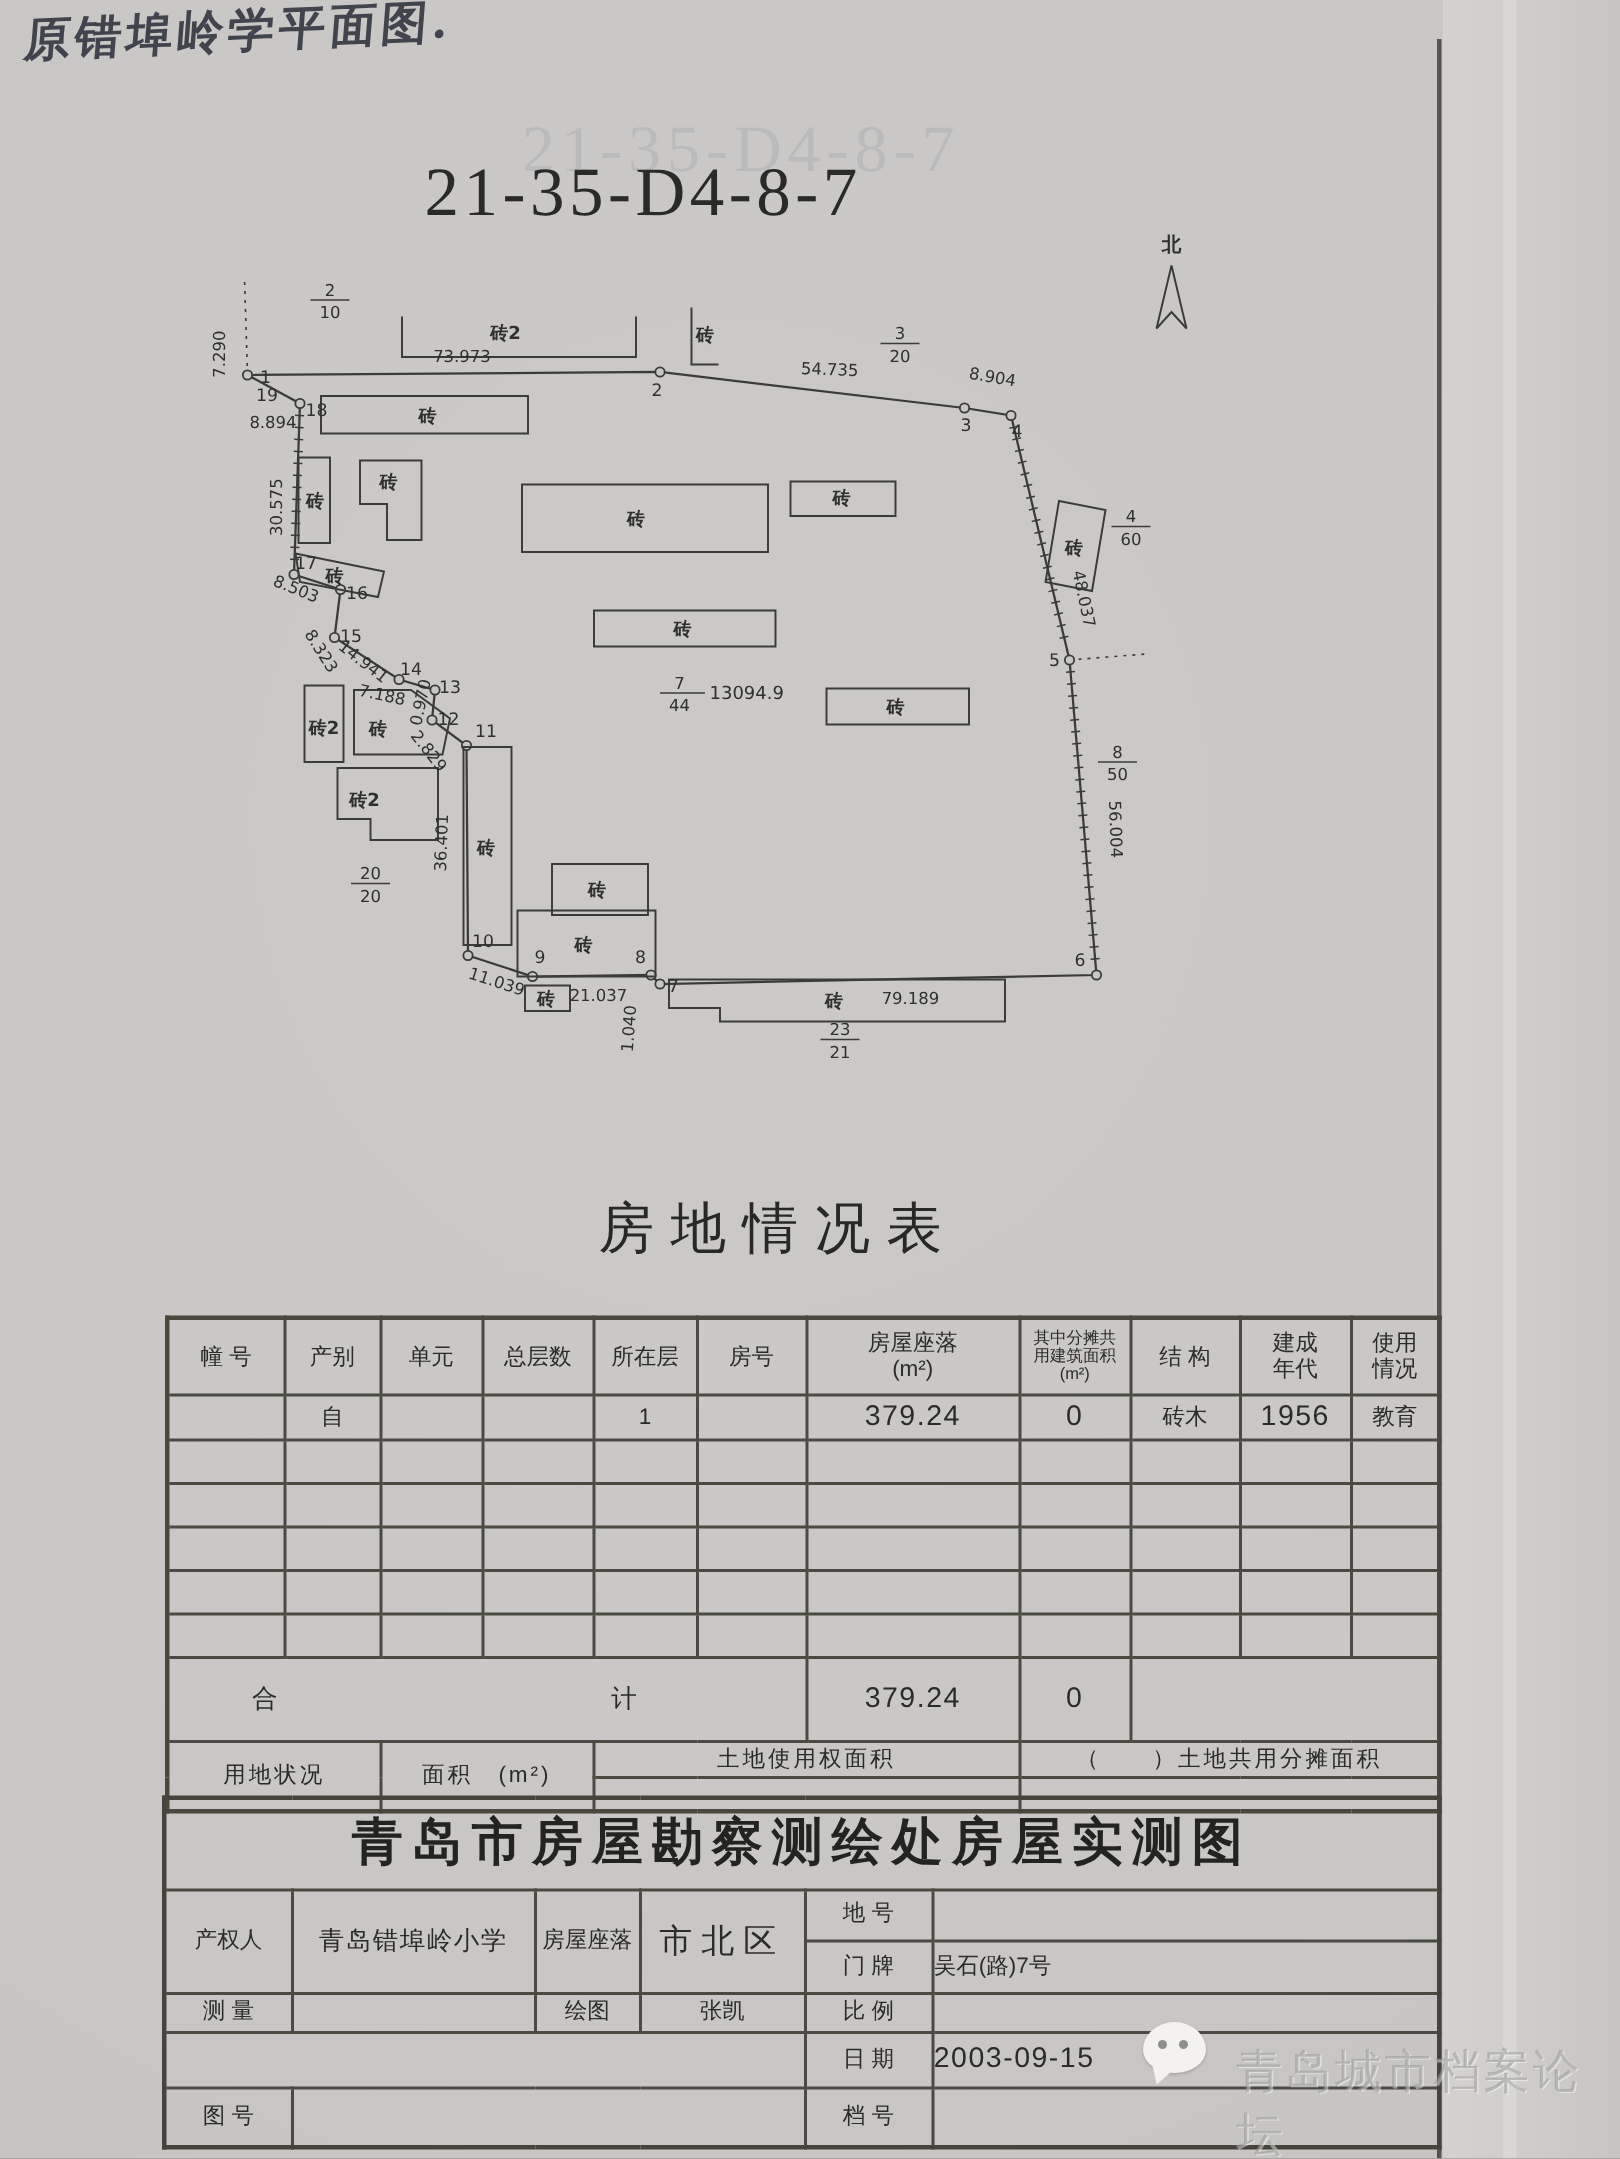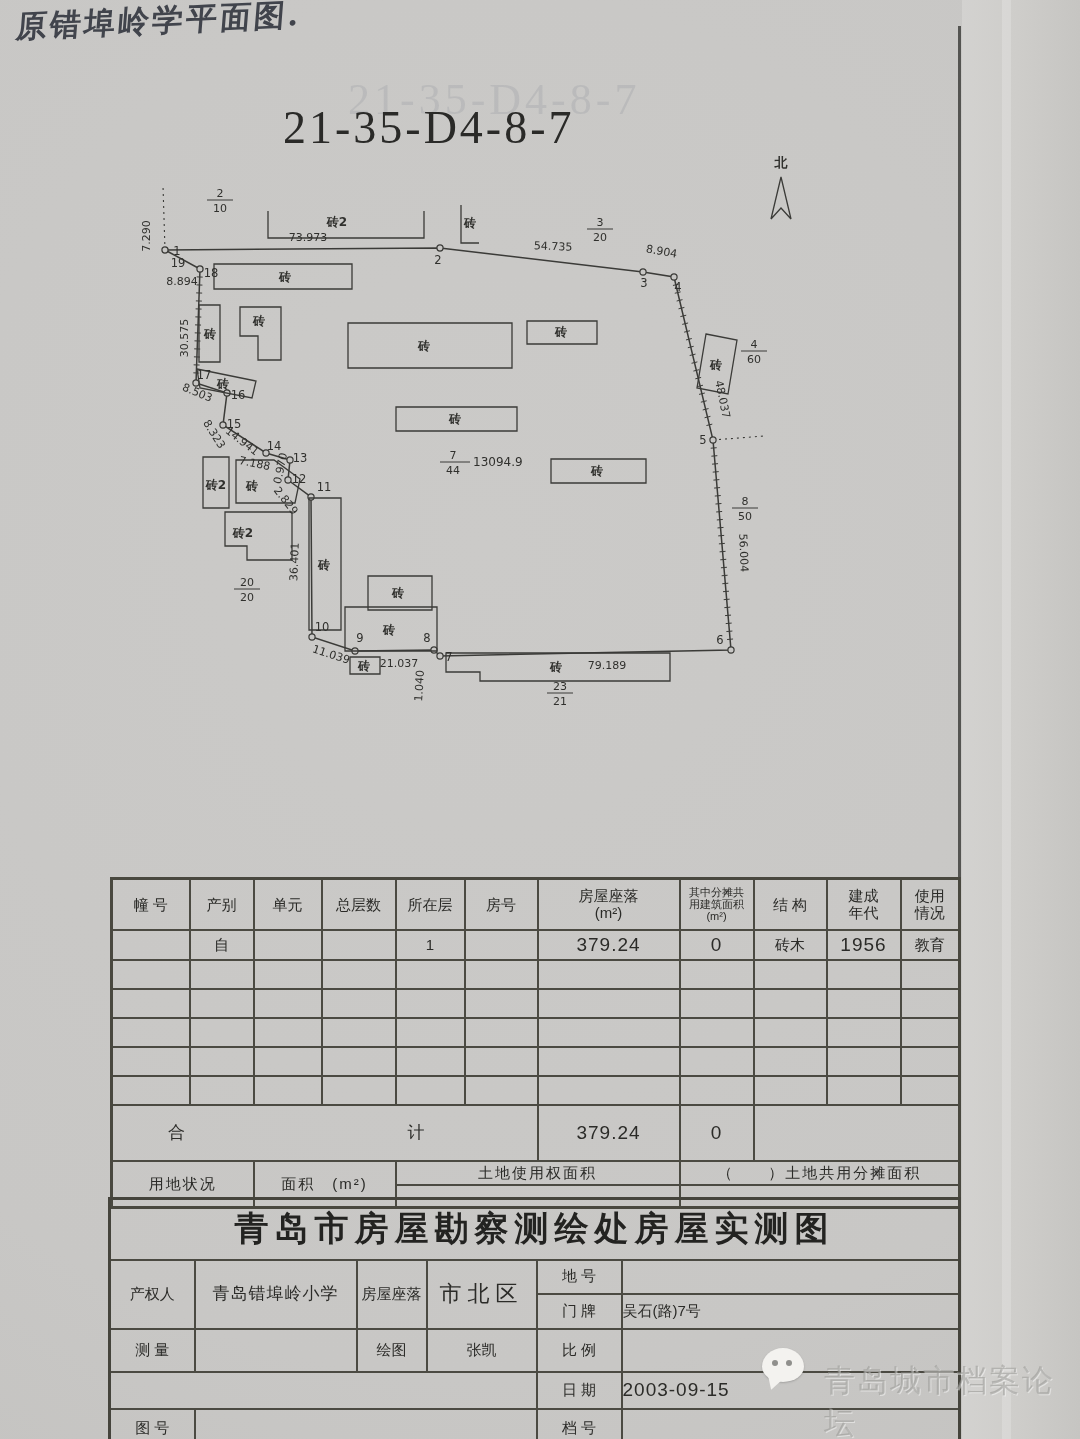--- a/index.html
+++ b/index.html
@@ -37,21 +37,21 @@
   table.t1 .hj{display:flex;justify-content:space-between;padding:0 112px 0 55px;font-size:17px;}
   table.t1 tr.lrow1{height:24px;}
   table.t1 tr.lrow2{height:23px;}
   table.t1 td.landlbl{font-size:15px;letter-spacing:2px;}
   table.t2{position:absolute;left:108px;top:1197px;width:850px;border-collapse:collapse;table-layout:fixed;
     border:3px solid #45443c;}
   table.t2 td{border:2px solid #4b4a42;text-align:center;vertical-align:middle;padding:0;
     font-size:15px;color:#2b2b28;line-height:1.25;overflow:hidden;}
   table.t2 .t2title{font-size:34px;letter-spacing:6px;font-weight:600;font-family:"Liberation Serif",serif;color:#232321;}
   table.t2 tr.r0{height:61px;} table.t2 tr.r1{height:34px;} table.t2 tr.r2{height:35px;}
-  table.t2 tr.r3{height:43px;} table.t2 tr.r4{height:37px;} table.t2 tr.r5{height:40px;}
+  table.t2 tr.r3{height:26px;} table.t2 tr.r4{height:37px;} table.t2 tr.r5{height:40px;}
   table.t2 .owner{font-size:17px;letter-spacing:1px;}
   table.t2 .dist{font-size:22px;letter-spacing:6px;}
   table.t2 .lv{text-align:left;}
   table.t2 .date{font-size:19px;letter-spacing:1px;}
   .timestamp{position:absolute;left:36px;top:1352px;font-size:30px;letter-spacing:1px;
     color:rgba(250,250,247,0.93);text-shadow:0 1px 2px rgba(60,60,58,0.25);}
   .wm-ghost{position:absolute;left:824px;top:1360px;font-size:31px;letter-spacing:2px;
     color:rgba(150,150,146,0.55);text-shadow:1px 1px 0 rgba(255,255,255,0.45);}
   .wm-white{position:absolute;left:810px;top:1374px;font-size:28px;font-weight:700;letter-spacing:1px;
     color:#f4f3f0;text-shadow:0 1px 2px rgba(70,70,68,0.35);}
@@ -249,20 +249,21 @@
       <line x1="547" y1="693" x2="573" y2="693" class="tick"></line>
       <text x="560" y="705" text-anchor="middle" font-size="11" font-weight="normal">21</text>
       <text x="453" y="459" text-anchor="middle" font-size="11" font-weight="normal">7</text>
       <line x1="440" y1="462" x2="470" y2="462" class="tick"></line>
       <text x="453" y="474" text-anchor="middle" font-size="11" font-weight="normal">44</text>
       <text x="473" y="466" text-anchor="start" font-size="12" font-weight="normal">13094.9</text>
       <text x="781" y="167" text-anchor="middle" font-size="13" font-weight="600">北</text>
       <polygon points="781,177 771,219 781,208 791,219" class="bd"></polygon>
     </svg>
 
+  <div class="section-title">房地情况表</div>
 
   <table class="t1">
     <colgroup>
       <col style="width:78px">
         <col style="width:64px">
         <col style="width:68px">
         <col style="width:74px">
       <col style="width:69px">
         <col style="width:73px">
         <col style="width:142px">

